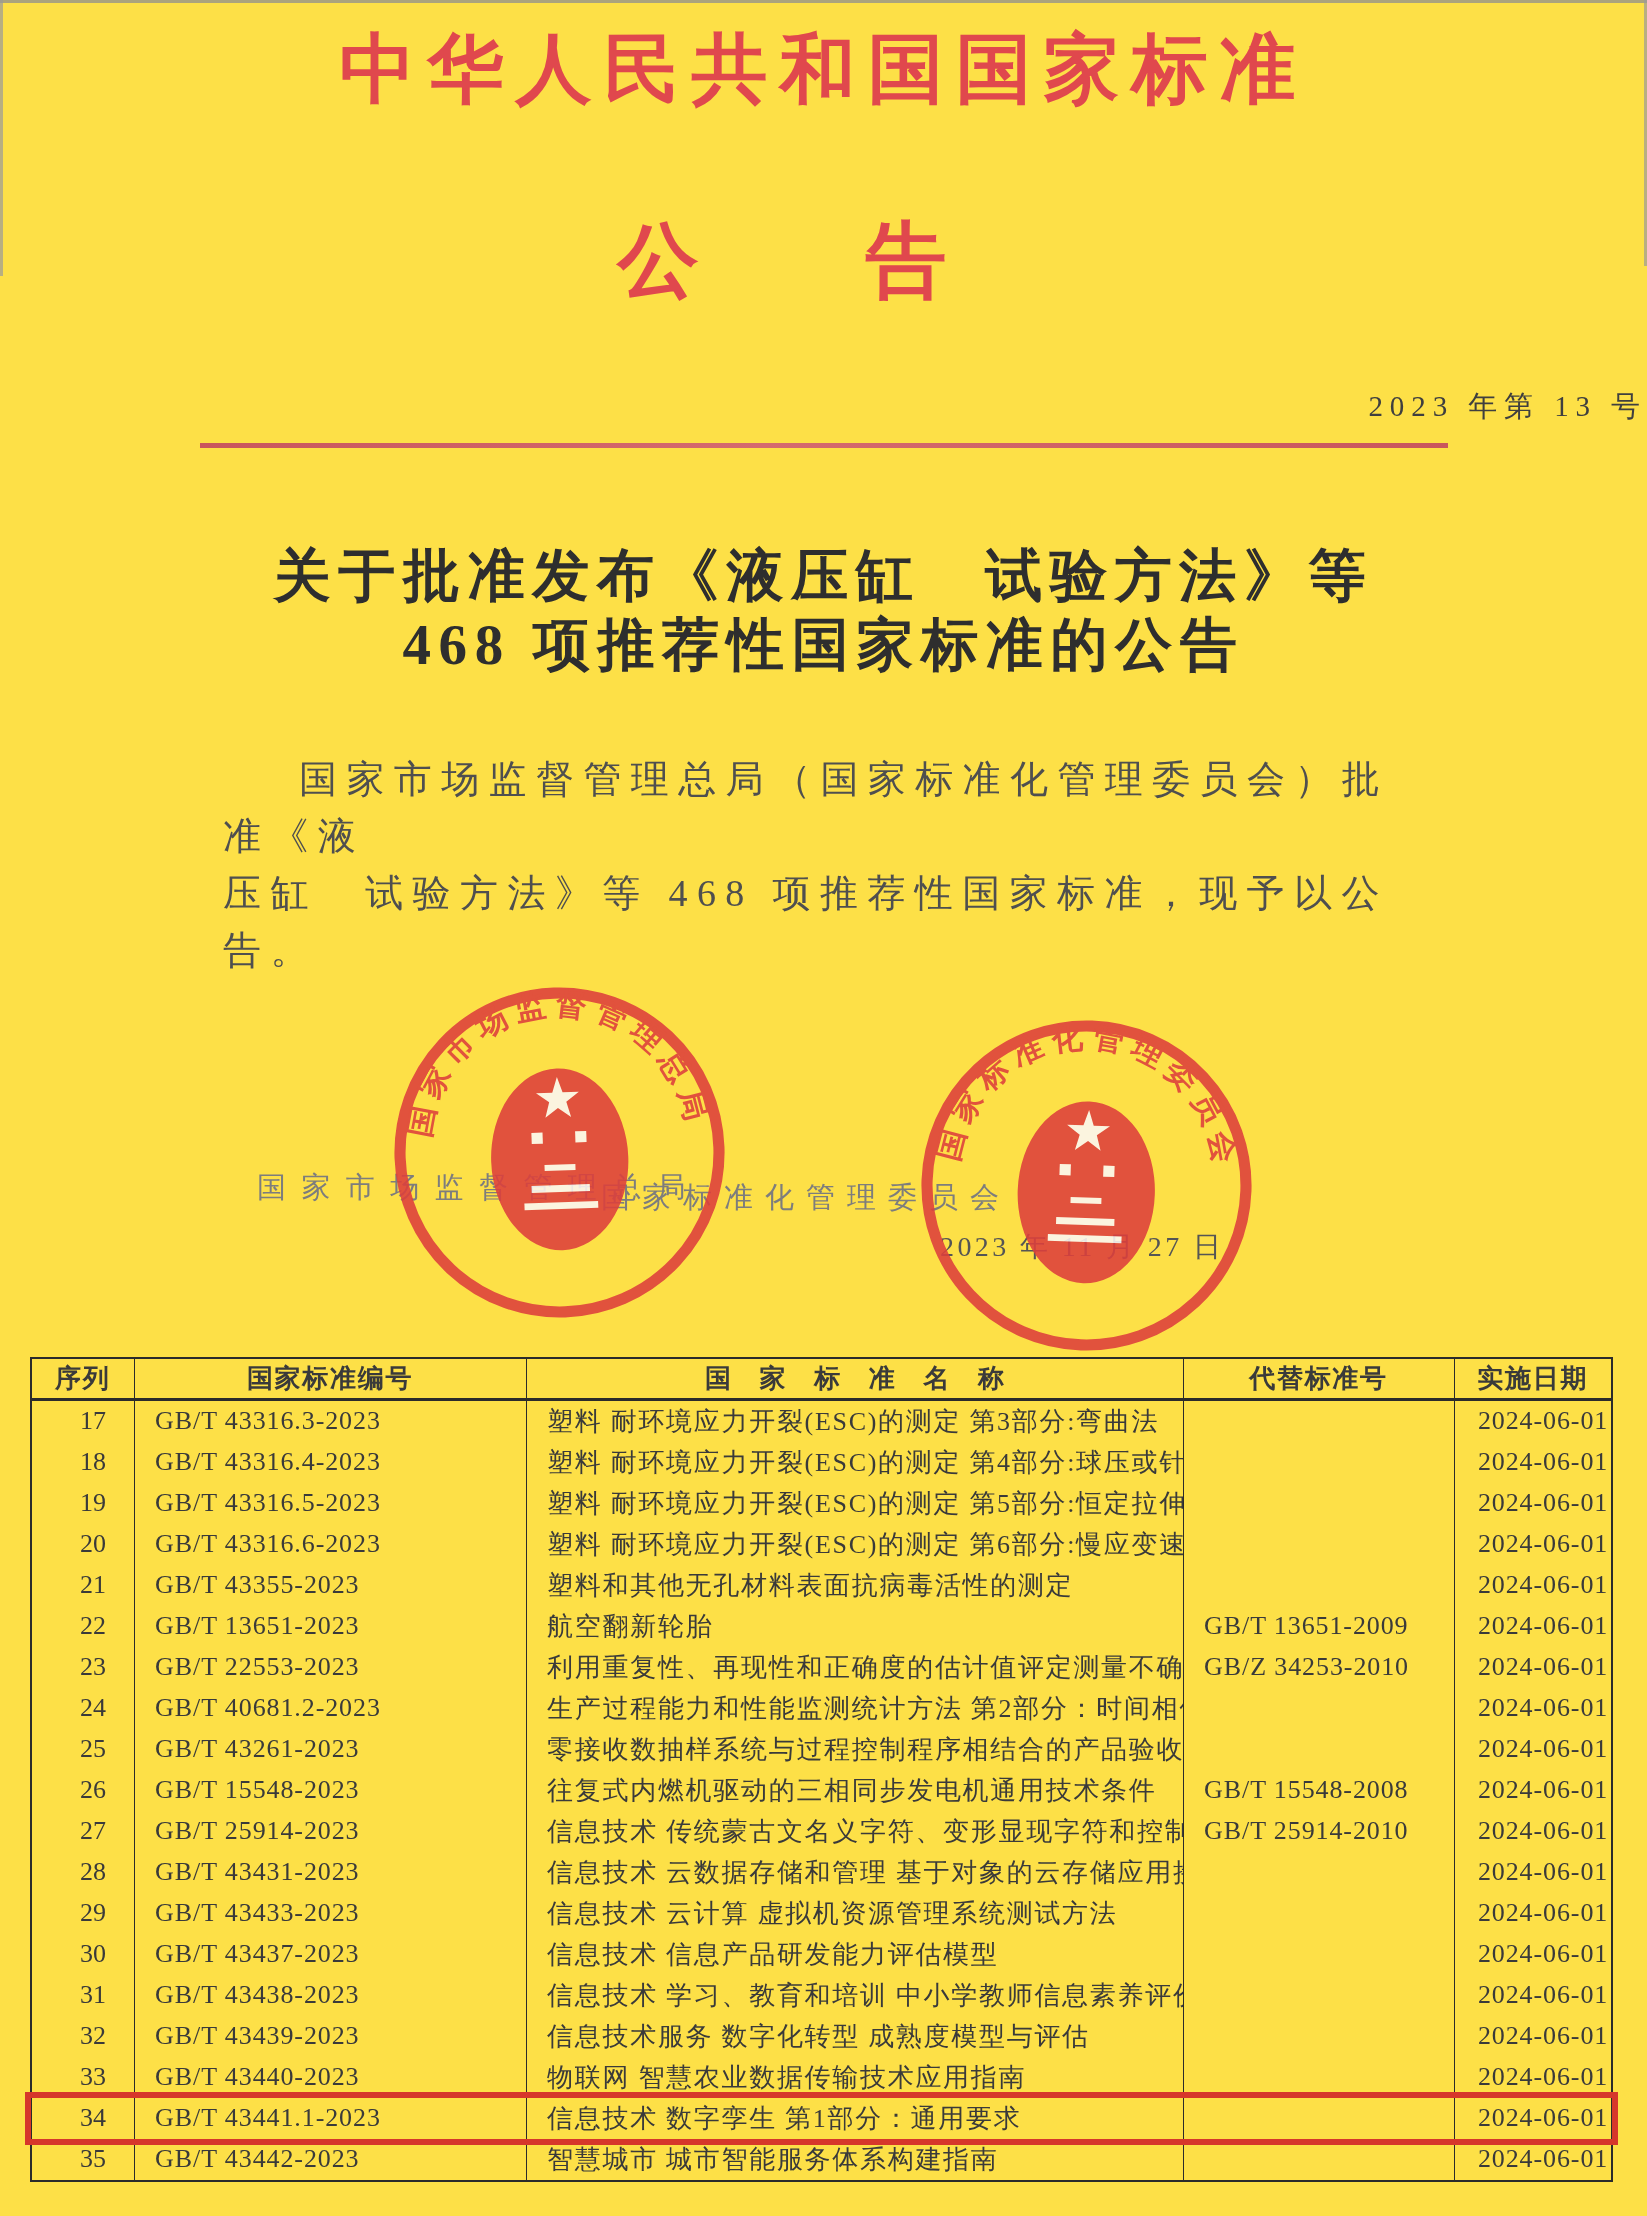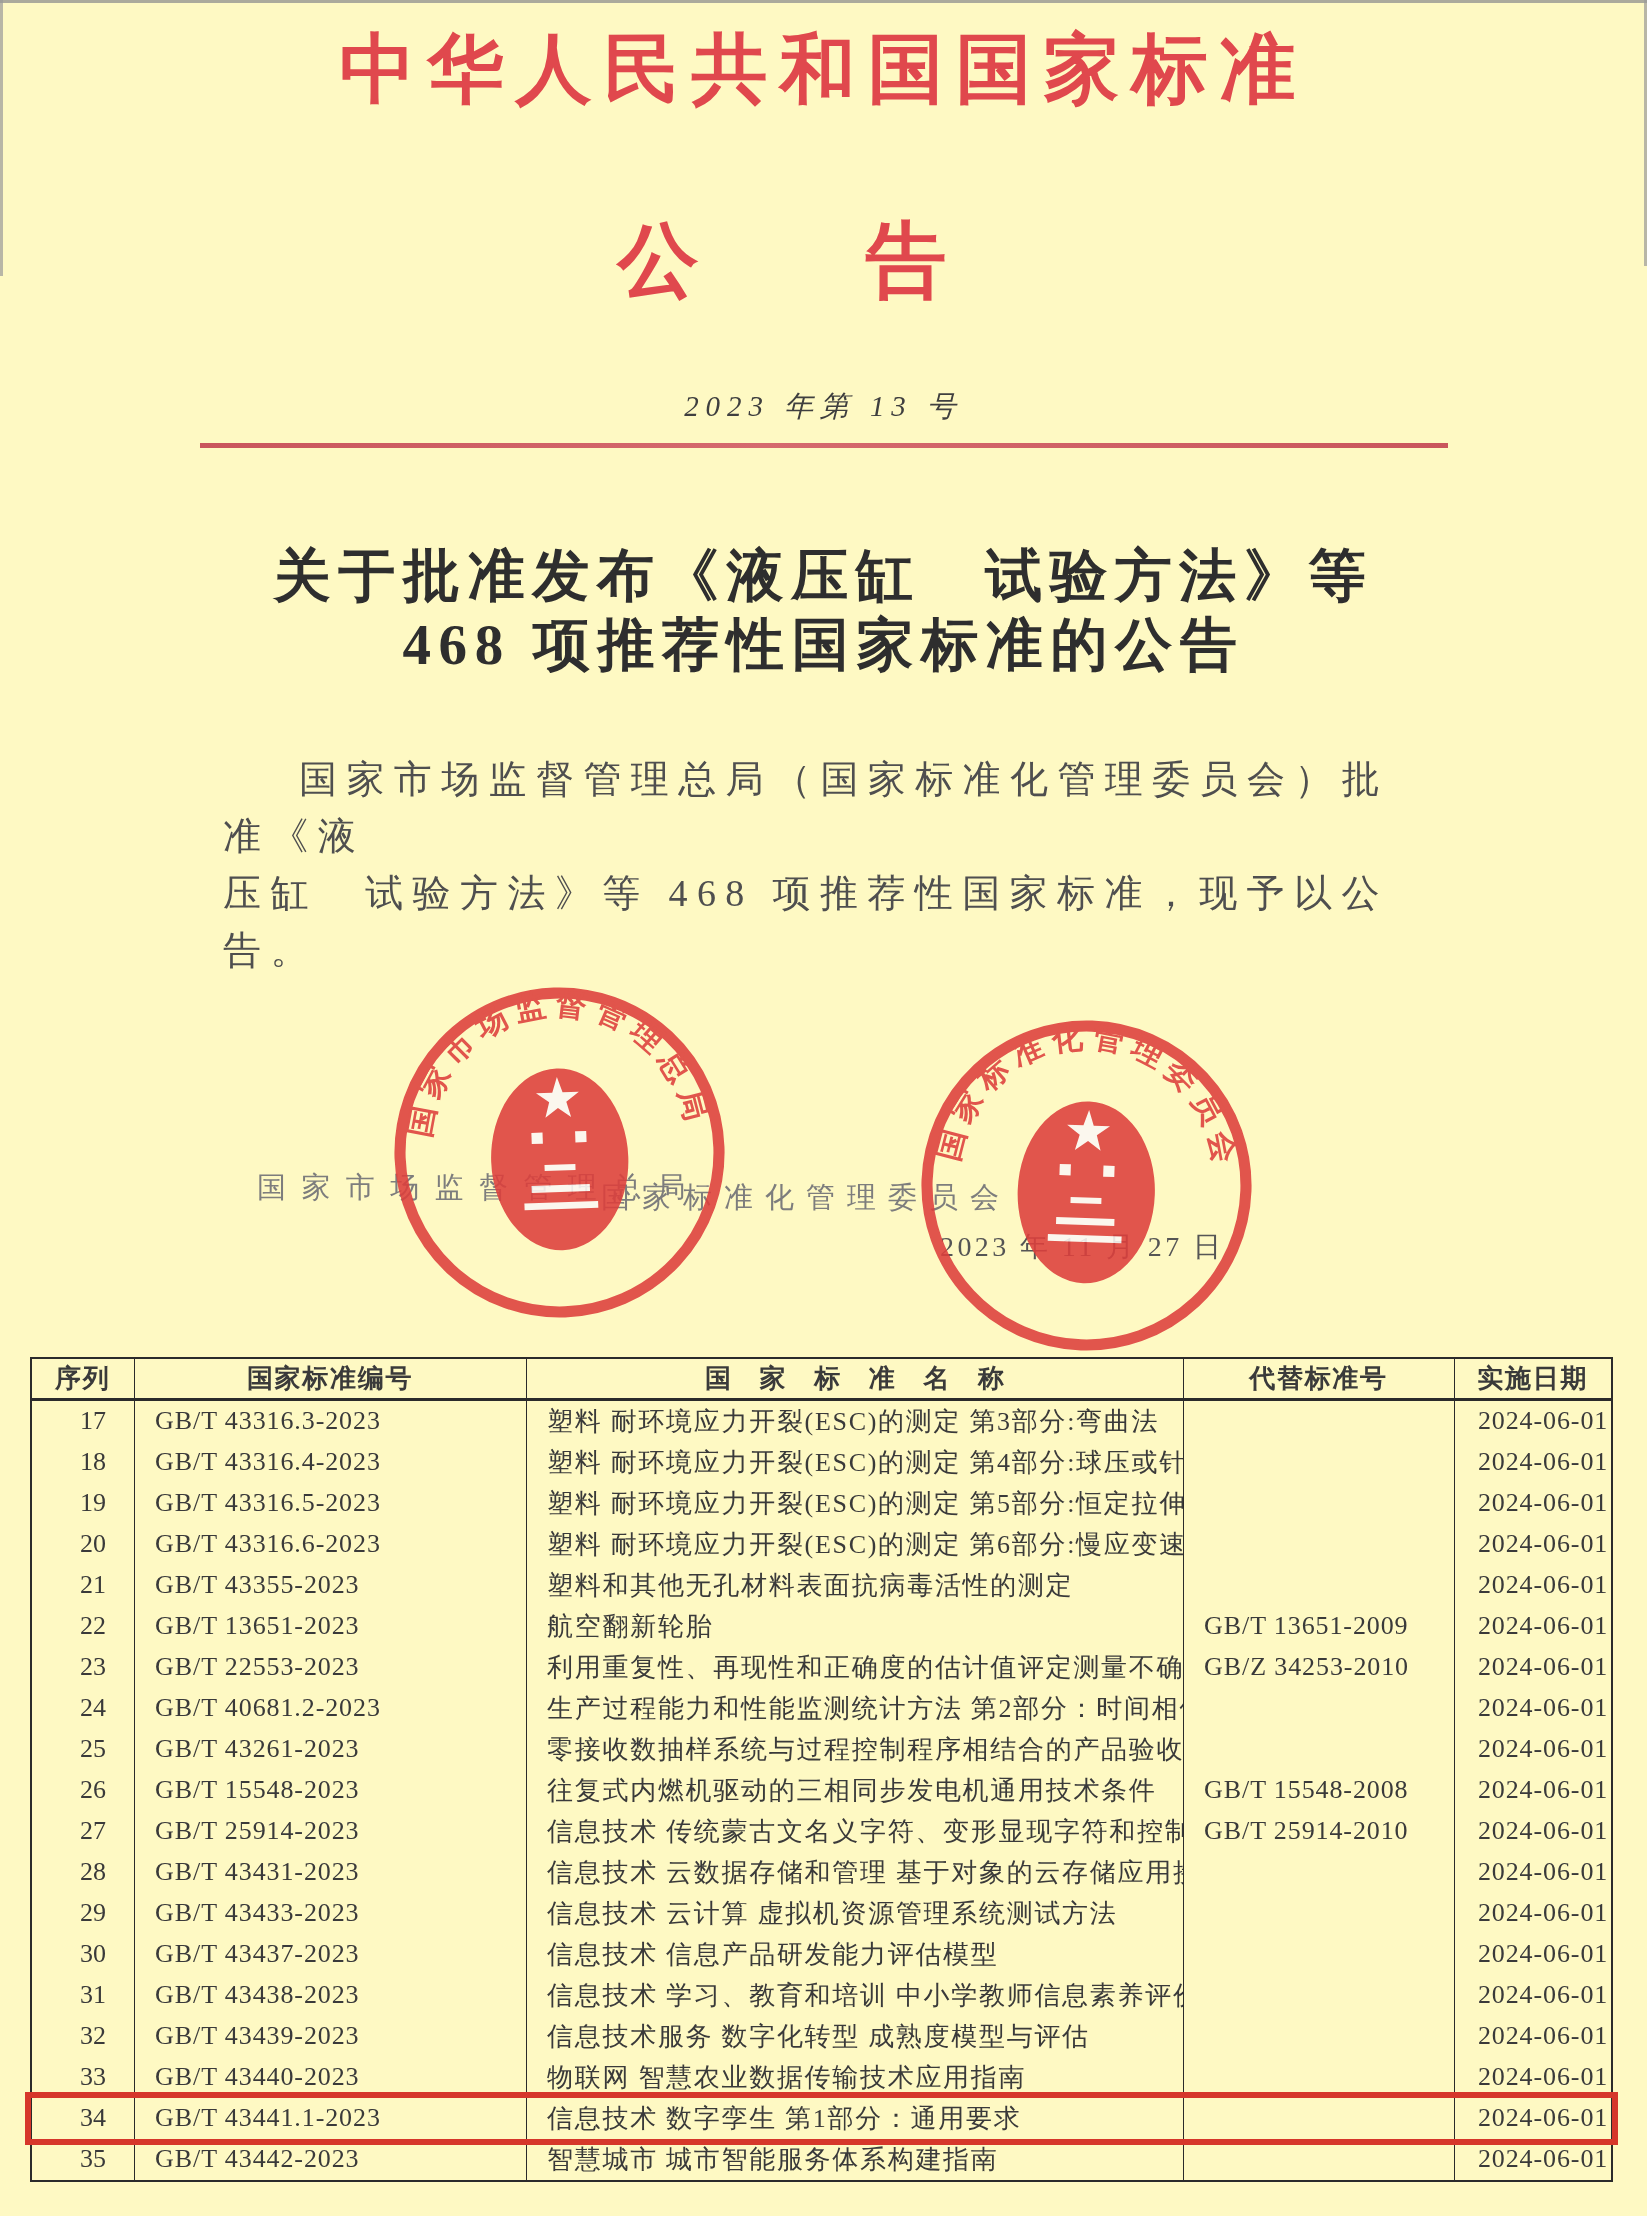--- a/index.html
+++ b/index.html
@@ -1,39 +1,39 @@
 <!DOCTYPE html>
 <html style="font-size:13.7px"><head>
 <meta charset="utf-8">
 <style>
   html,body{margin:0;padding:0;background:#e9e9e9;}
   .page{
     position:relative; width:1647px; height:2216px; margin:0 auto;
-    background:#fef9c3; overflow:hidden;
+    background:#fde047; overflow:hidden;
     font-family:"Liberation Serif","DejaVu Serif",serif;
     color:#333;
   }
   
   .edge-top{position:absolute;top:0;left:0;width:100%;height:3.4px;background:#8f8f8f;opacity:.75;}
   .edge-left{position:absolute;top:0;left:0;width:3.4px;height:276px;background:#9a9a9a;opacity:.7;}
   .edge-right{position:absolute;top:0;right:0;width:3.4px;height:266px;background:#9a9a9a;opacity:.7;}
 
   .kicker{
     margin:26px 0 0 0; text-align:center;
     font-size:76px; line-height:86px; font-weight:700;
     color:#e0484d; letter-spacing:12px;
   }
   .gonggao{
     margin:101px 0 0 0; text-align:center;
     font-size:81px; line-height:96px; font-weight:700;
     color:#e0484d; letter-spacing:167px; padding-left:84px;
   }
   .issue-no{
-    margin-top:79px; text-align:center;
-    font-size:29px; line-height:36px; color:#3f3f3f; letter-spacing:6.9px;font-style:italic;
+    margin-top:79px; text-align:right;
+    font-size:29px; line-height:36px; color:#3f3f3f; letter-spacing:6.9px;
   }
   .red-rule{
     margin:19px auto 0 auto; width:1248px; height:5.1px;
     background:linear-gradient(90deg,#c9565c,#d56a6e 45%,#c9565c);
     border:0;
   }
   .announce-title{
     margin-top:93px; text-align:center; font-weight:700;
     font-size:57px; line-height:69px; color:#2e2e2e; letter-spacing:7.7px;
   }

